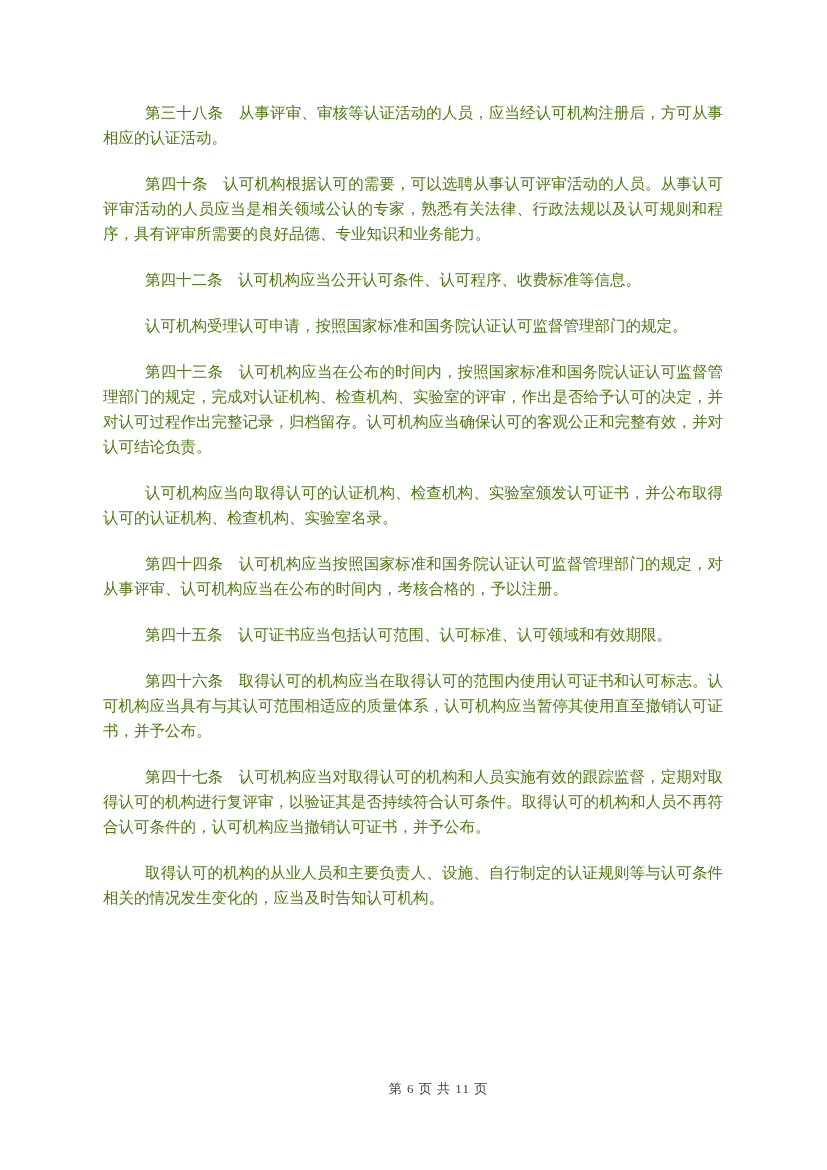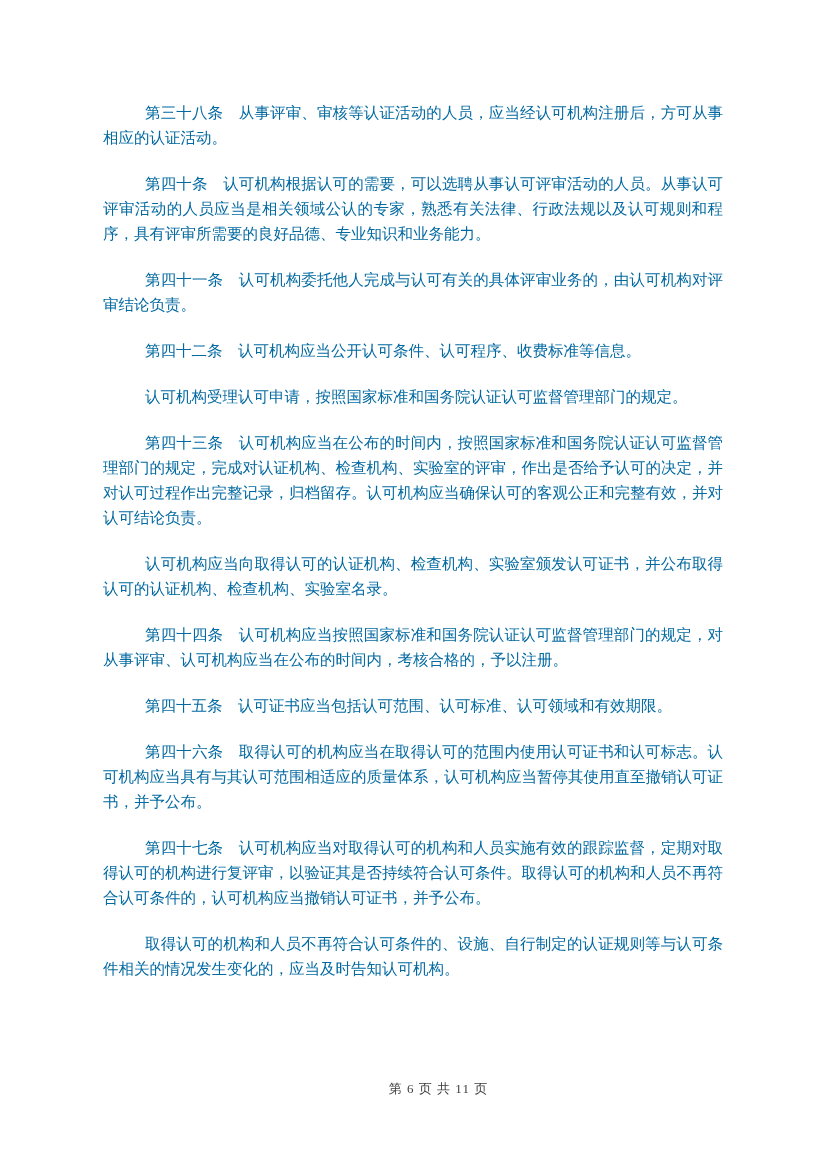--- a/index.html
+++ b/index.html
@@ -13,21 +13,21 @@
     height: 1170px;
     background: #ffffff;
     overflow: hidden;
     font-family: "Liberation Serif", "DejaVu Serif", serif;
   }
   .content {
     position: absolute;
     left: 103px;
     top: 100px;
     width: 620px;
-    color: #0369a1;
+    color: #4d7c0f;
     font-size: 15.5px;
     line-height: 25px;
     text-align: justify;
     text-justify: inter-ideograph;
   }
   .para {
     margin: 0 0 21px 0;
     text-indent: 42px;
     word-break: break-all;
   }
@@ -44,27 +44,26 @@
     padding-left: 25px;
   }
 </style>
 </head>
 <body>
 
 <div class="page">
   <div class="content">
     <p class="para">第三十八条　从事评审、审核等认证活动的人员，应当经认可机构注册后，方可从事相应的认证活动。</p>
     <p class="para">第四十条　认可机构根据认可的需要，可以选聘从事认可评审活动的人员。从事认可评审活动的人员应当是相关领域公认的专家，熟悉有关法律、行政法规以及认可规则和程序，具有评审所需要的良好品德、专业知识和业务能力。</p>
-    <p class="para">第四十一条　认可机构委托他人完成与认可有关的具体评审业务的，由认可机构对评审结论负责。</p>
     <p class="para">第四十二条　认可机构应当公开认可条件、认可程序、收费标准等信息。</p>
     <p class="para">认可机构受理认可申请，按照国家标准和国务院认证认可监督管理部门的规定。</p>
     <p class="para">第四十三条　认可机构应当在公布的时间内，按照国家标准和国务院认证认可监督管理部门的规定，完成对认证机构、检查机构、实验室的评审，作出是否给予认可的决定，并对认可过程作出完整记录，归档留存。认可机构应当确保认可的客观公正和完整有效，并对认可结论负责。</p>
     <p class="para">认可机构应当向取得认可的认证机构、检查机构、实验室颁发认可证书，并公布取得认可的认证机构、检查机构、实验室名录。</p>
     <p class="para">第四十四条　认可机构应当按照国家标准和国务院认证认可监督管理部门的规定，对从事评审、认可机构应当在公布的时间内，考核合格的，予以注册。</p>
     <p class="para">第四十五条　认可证书应当包括认可范围、认可标准、认可领域和有效期限。</p>
     <p class="para">第四十六条　取得认可的机构应当在取得认可的范围内使用认可证书和认可标志。认可机构应当具有与其认可范围相适应的质量体系，认可机构应当暂停其使用直至撤销认可证书，并予公布。</p>
     <p class="para">第四十七条　认可机构应当对取得认可的机构和人员实施有效的跟踪监督，定期对取得认可的机构进行复评审，以验证其是否持续符合认可条件。取得认可的机构和人员不再符合认可条件的，认可机构应当撤销认可证书，并予公布。</p>
-    <p class="para">取得认可的机构和人员不再符合认可条件的、设施、自行制定的认证规则等与认可条件相关的情况发生变化的，应当及时告知认可机构。</p>
+    <p class="para">取得认可的机构的从业人员和主要负责人、设施、自行制定的认证规则等与认可条件相关的情况发生变化的，应当及时告知认可机构。</p>
   </div>
   <div class="footer">
     <span>第 6 页 共 11 页</span>
   </div>
 </div>
 
 </body></html>

